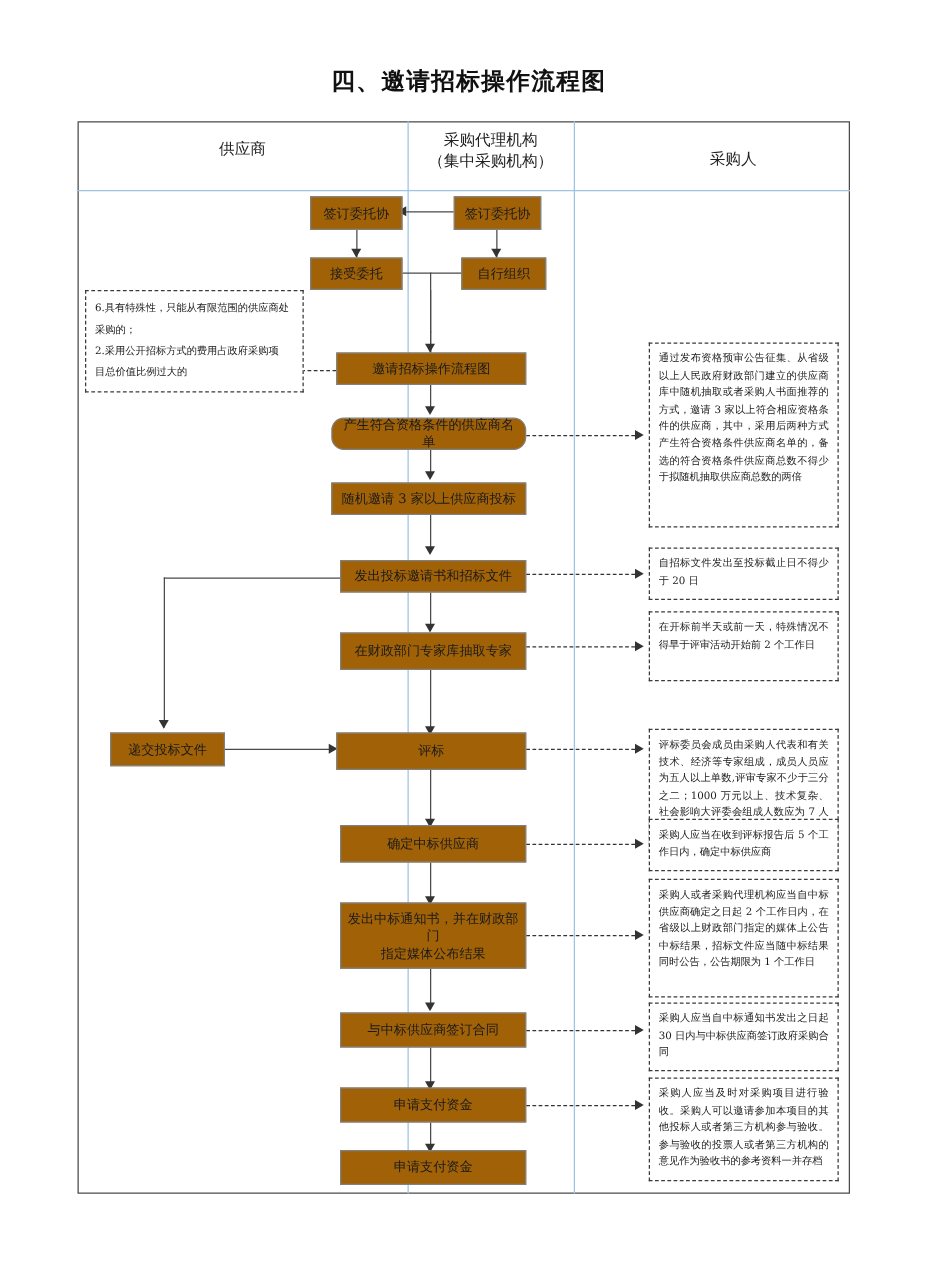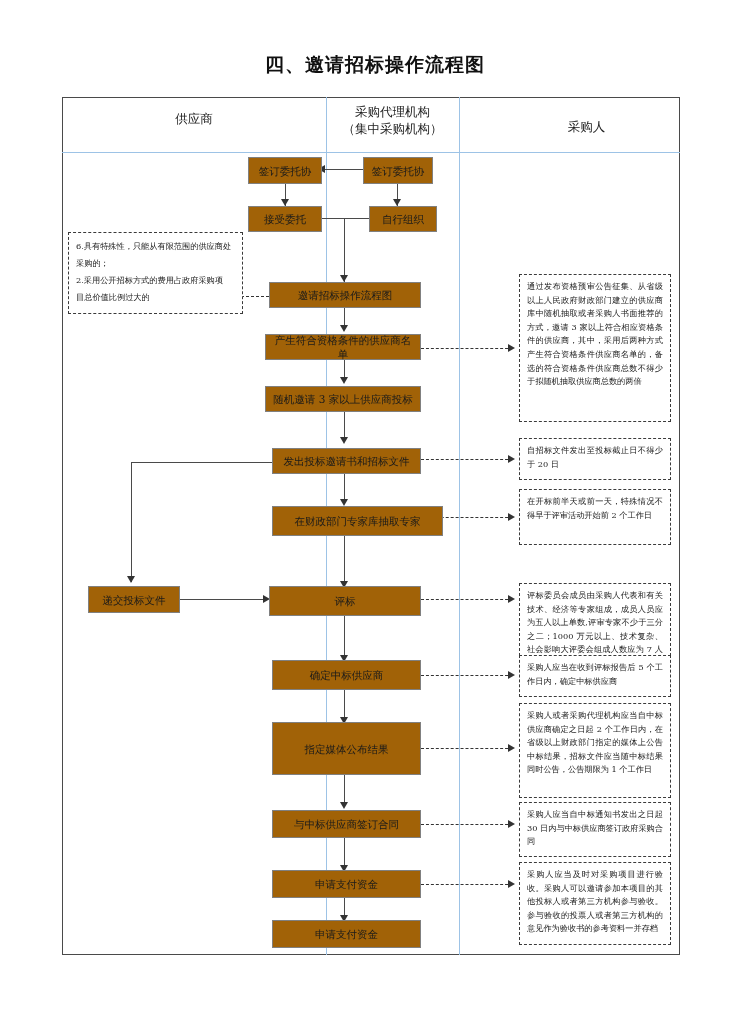--- a/index.html
+++ b/index.html
@@ -160,28 +160,29 @@
 <div class="arrow-right" style="left:508px;top:820px;"></div>
 <div class="dconn" style="left:421px;top:884px;width:92px;"></div>
 <div class="arrow-right" style="left:508px;top:880px;"></div>
 
 <div class="node" style="left:248px;top:157px;width:74px;height:27px;">签订委托协</div>
 <div class="node" style="left:363px;top:157px;width:70px;height:27px;">签订委托协</div>
 <div class="node" style="left:248px;top:206px;width:74px;height:26px;">接受委托</div>
 <div class="node" style="left:369px;top:206px;width:68px;height:26px;">自行组织</div>
 
 <div class="node" style="left:269px;top:282px;width:152px;height:26px;">邀请招标操作流程图</div>
-<div class="node" style="left:265px;top:334px;width:156px;height:26px;">产生符合资格条件的供应商名单</div>
+<div class="node" style="left:265px;top:334px;width:156px;height:26px;border-radius:10px;">产生符合资格条件的供应商名单</div>
 <div class="node" style="left:265px;top:386px;width:156px;height:26px;">随机邀请 3 家以上供应商投标</div>
 <div class="node" style="left:272px;top:448px;width:149px;height:26px;">发出投标邀请书和招标文件</div>
-<div class="node" style="left:272px;top:506px;width:171px;height:30px;">在财政部门专家库抽取专家</div>
+<div class="node" style="left:272px;top:506px;width:149px;height:30px;">在财政部门专家库抽取专家</div>
 <div class="node" style="left:88px;top:586px;width:92px;height:27px;">递交投标文件</div>
 <div class="node" style="left:269px;top:586px;width:152px;height:30px;">评标</div>
 <div class="node" style="left:272px;top:660px;width:149px;height:30px;">确定中标供应商</div>
 <div class="node" style="left:272px;top:722px;width:149px;height:53px;flex-direction:column;">
+  <div>发出中标通知书，并在财政部门</div>
   <div>指定媒体公布结果</div>
 </div>
 <div class="node" style="left:272px;top:810px;width:149px;height:28px;">与中标供应商签订合同</div>
 <div class="node" style="left:272px;top:870px;width:149px;height:28px;">申请支付资金</div>
 <div class="node" style="left:272px;top:920px;width:149px;height:28px;">申请支付资金</div>
 
 <div class="note" style="left:68px;top:232px;width:175px;height:82px;line-height:17px;">
   <p>6.具有特殊性，只能从有限范围的供应商处</p>
   <p>采购的；</p>
   <p>2.采用公开招标方式的费用占政府采购项</p>

